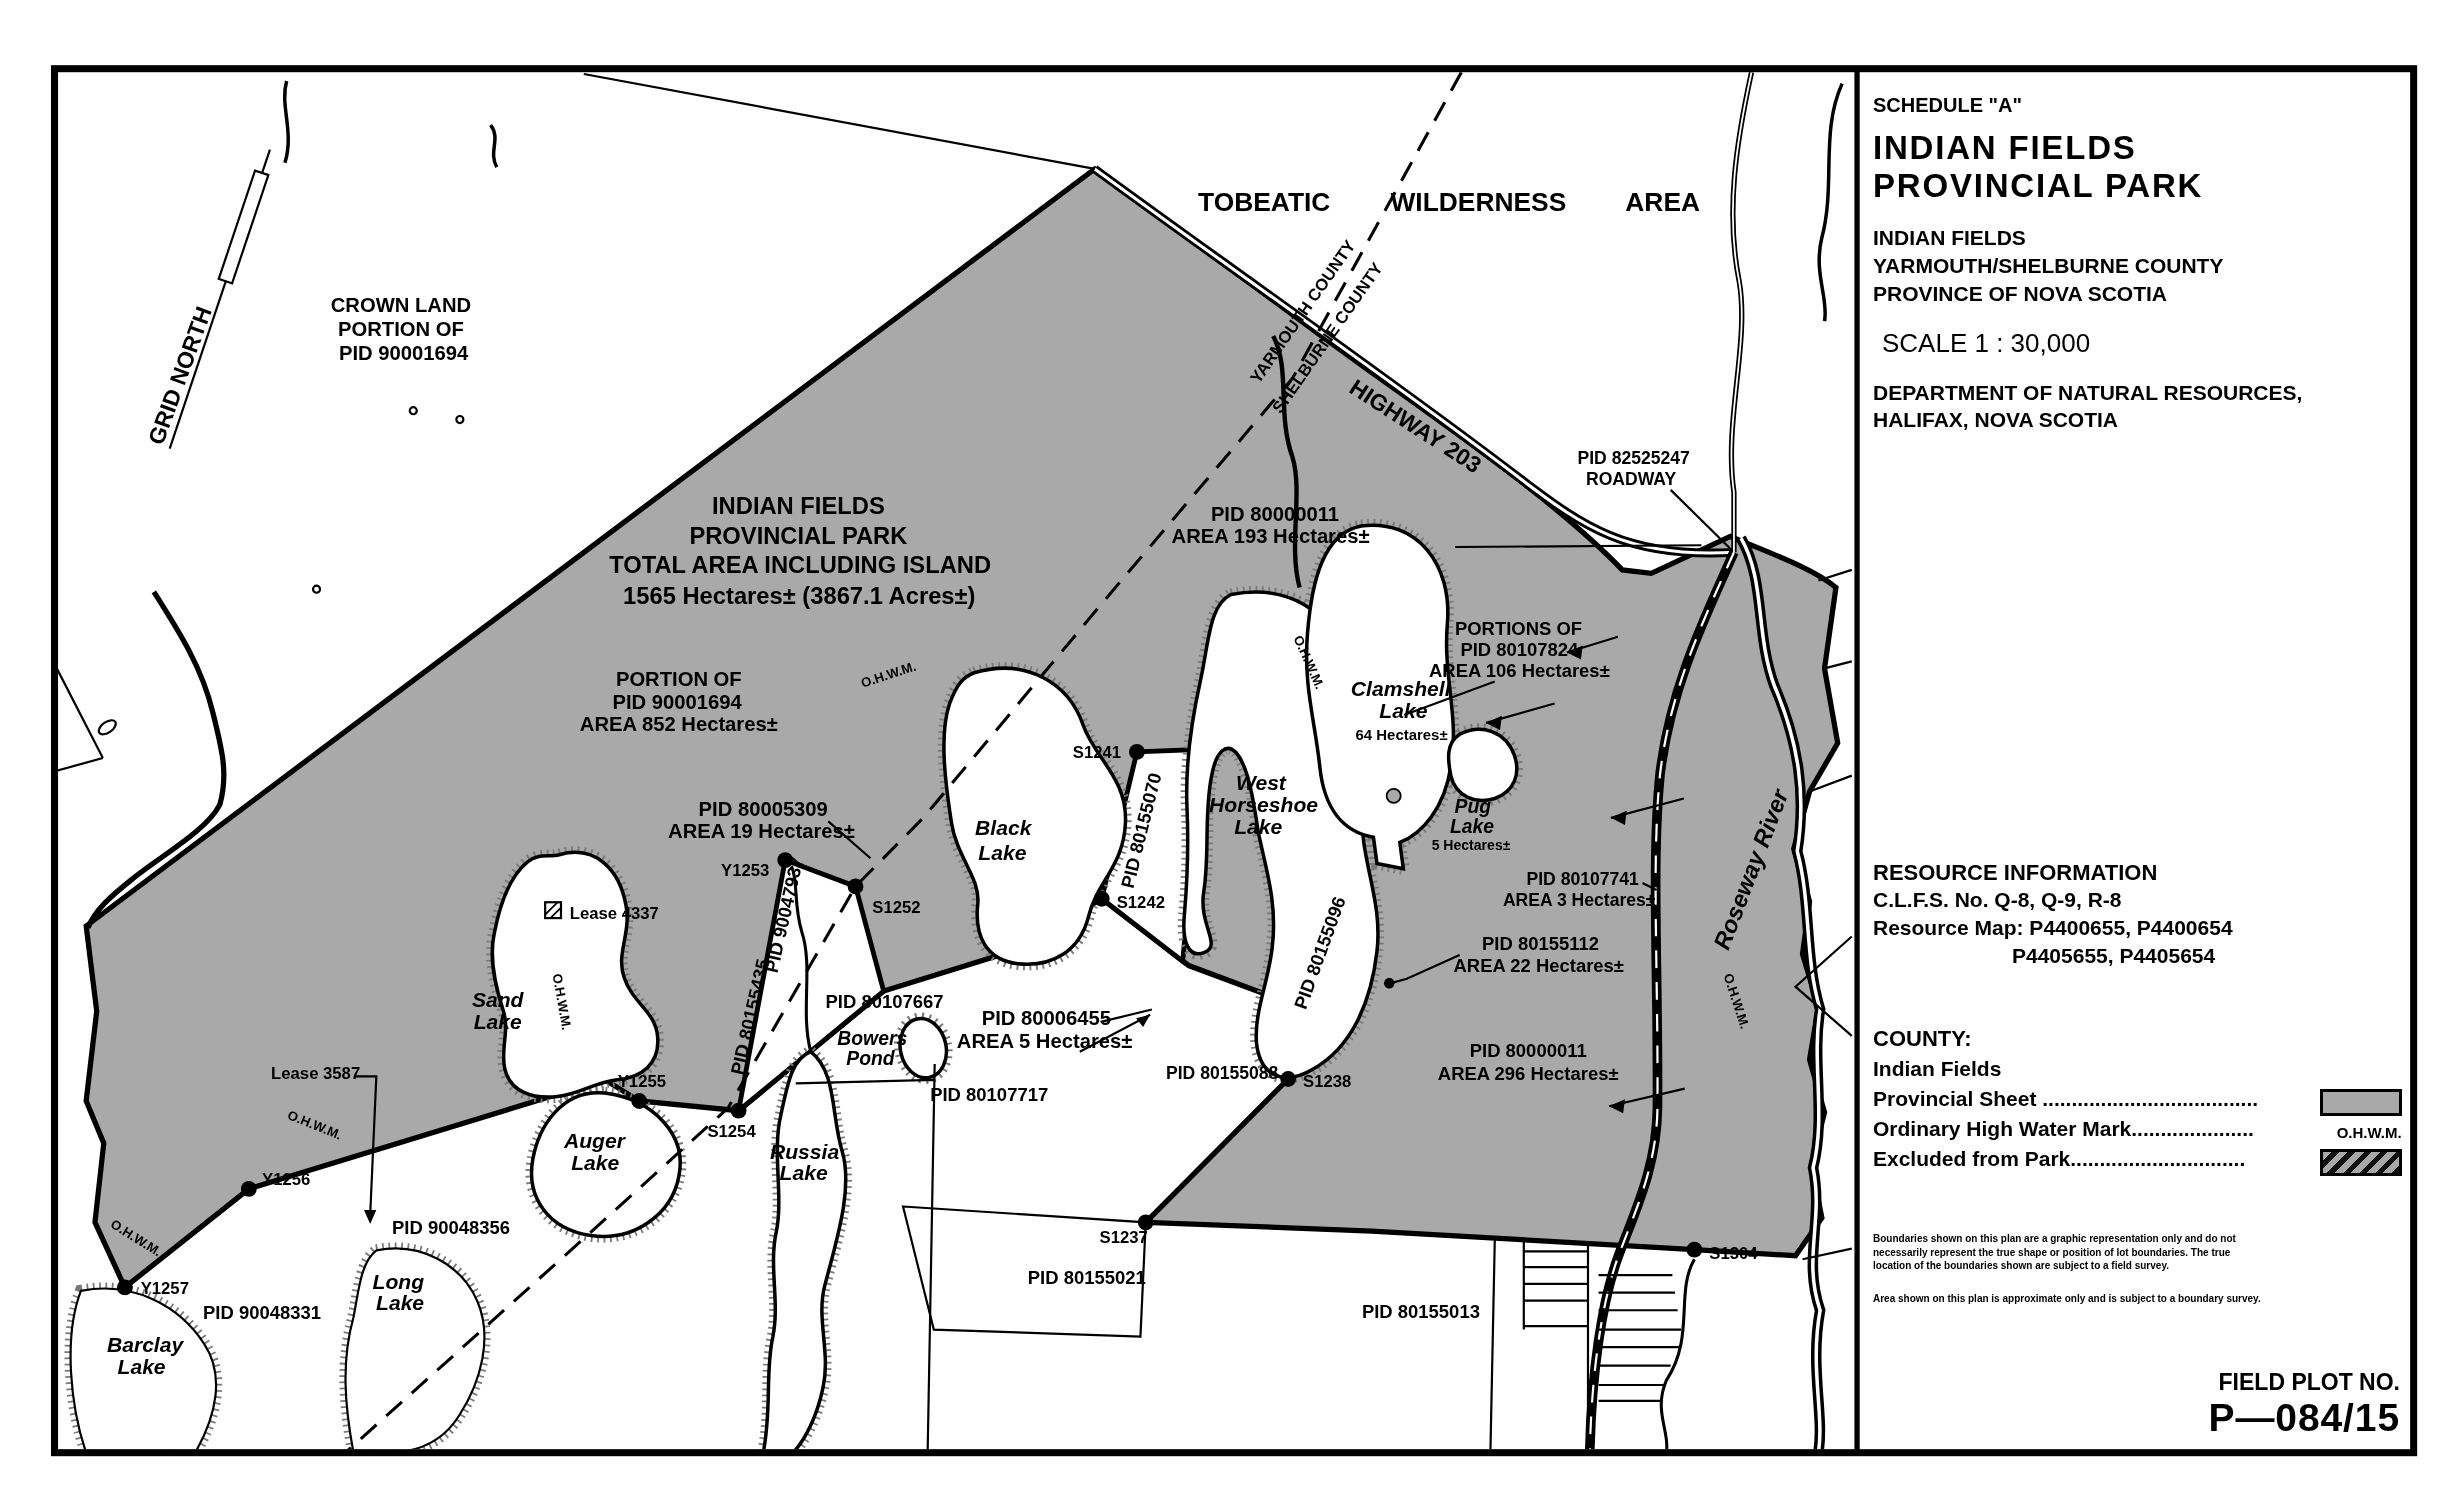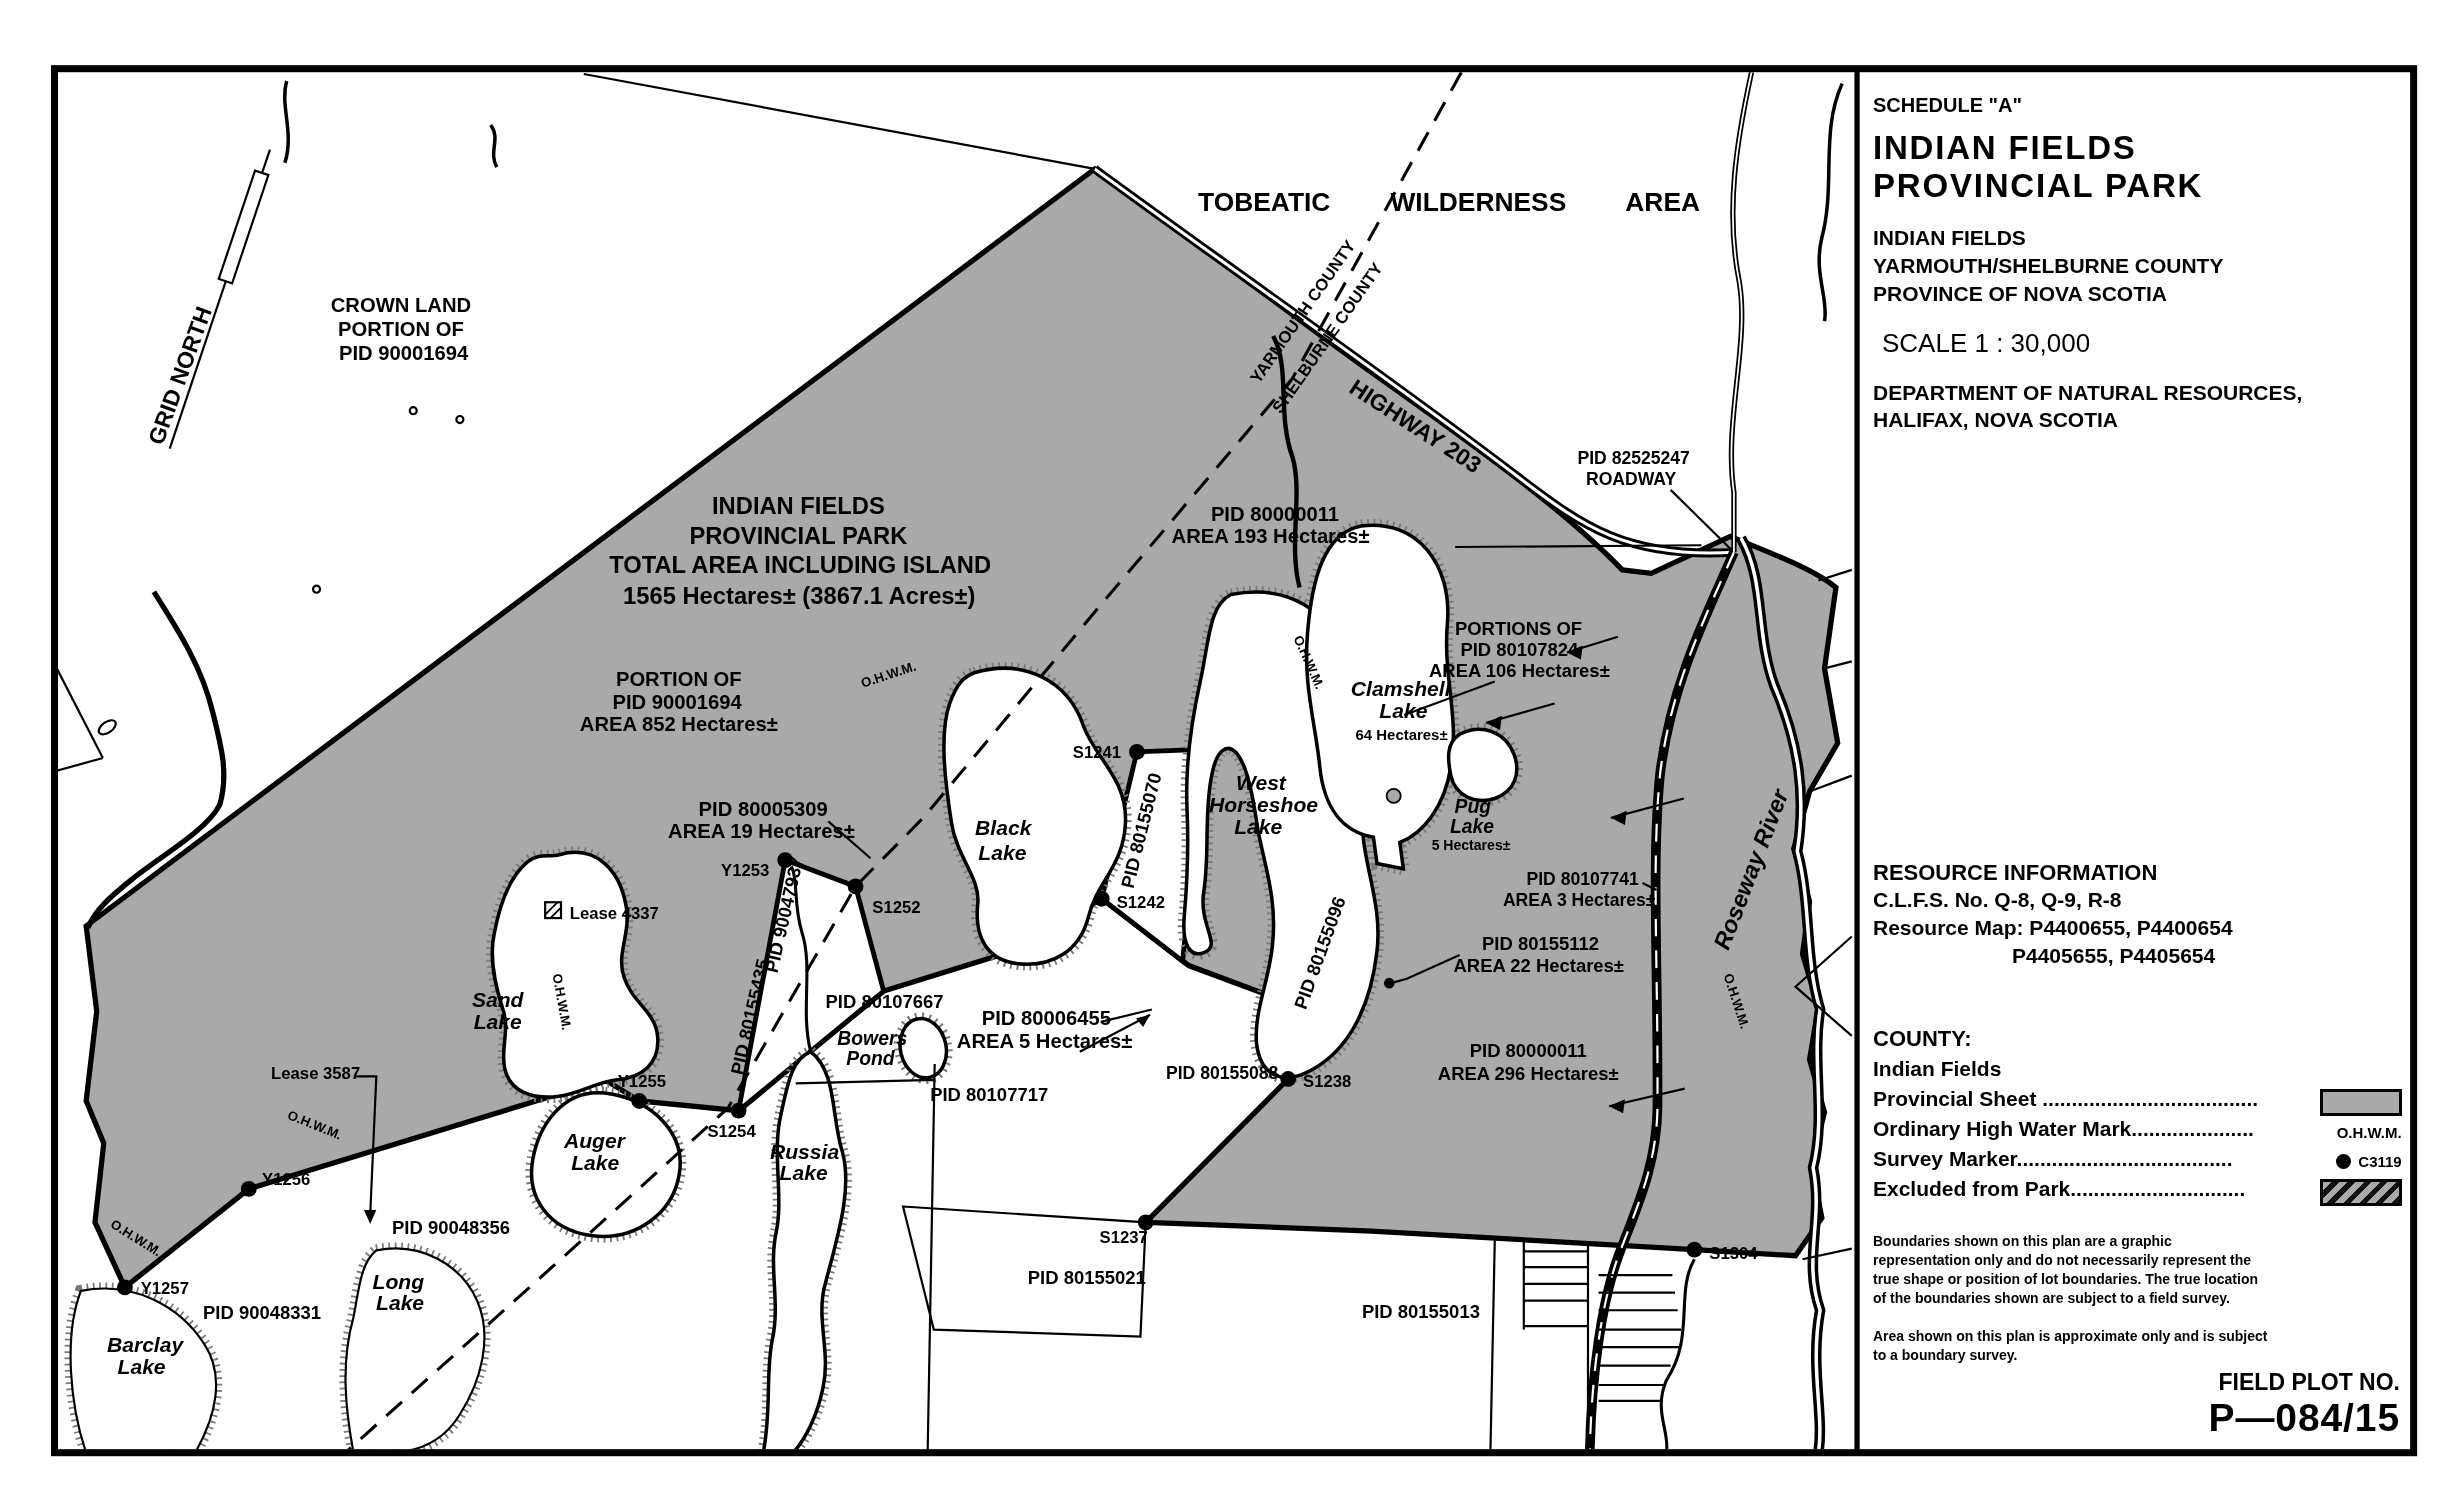--- a/index.html
+++ b/index.html
@@ -19,21 +19,21 @@
   .res-indent{margin-left:139px;}
   .leg-head{font-size:22px;font-weight:700;margin-bottom:5.3px;}
   .leg-row{position:relative;height:30px;font-size:21px;font-weight:700;white-space:nowrap;overflow:hidden;}
   .leg-sym{position:absolute;right:0;top:1.8px;}
   .sw-park{width:76px;height:21px;background:#a9a9a9;border:3.5px solid #000;}
   .sw-excl{width:76px;height:21px;border:3.5px solid #000;
            background:repeating-linear-gradient(135deg,#a9a9a9 0 6.2px,#111 6.2px 11.4px);}
   .sw-ohwm{font-size:15px;font-weight:700;top:7px;}
   .sw-marker{font-size:15px;font-weight:700;top:5.3px;}
   .sw-dot{display:inline-block;width:15px;height:15px;border-radius:50%;background:#000;vertical-align:-2.6px;margin-right:7px;}
-  .notes{font-size:14px;font-weight:700;line-height:1.35;width:397px;}
+  .notes{font-size:10px;font-weight:700;line-height:1.35;width:397px;}
   .fp-label{font-size:23px;font-weight:700;text-align:right;}
   .fp-num{font-size:39px;font-weight:700;text-align:right;letter-spacing:0.9px;}
 </style>
 </head>
 <body>
 
 <div id="sheet">
 
 <svg id="map-svg" width="2462" height="1495" viewBox="0 0 2800 1700">
   <defs>
@@ -310,24 +310,20 @@
     </div>
     <div class="leg-row">
       <span>Provincial Sheet .....................................</span>
       <span class="leg-sym sw-park"></span>
     </div>
     <div class="leg-row">
       <span>Ordinary High Water Mark.....................</span>
       <span class="leg-sym sw-ohwm">O.H.W.M.</span>
     </div>
     <div class="leg-row">
-      <span>Survey Marker.....................................</span>
-      <span class="leg-sym sw-marker"><span class="sw-dot"></span><span>C3119</span></span>
-    </div>
-    <div class="leg-row">
       <span>Excluded from Park..............................</span>
       <span class="leg-sym sw-excl"></span>
     </div>
   </div>
 
   <div class="abs notes" style="top:1163px;">
     <div>Boundaries shown on this plan are a graphic representation only and do not necessarily represent the true shape or position of lot boundaries.  The true location of the boundaries shown are subject to a field survey.</div>
     <div style="margin-top:19.3px;">Area shown on this plan is approximate only and is subject to a boundary survey.</div>
   </div>
 

